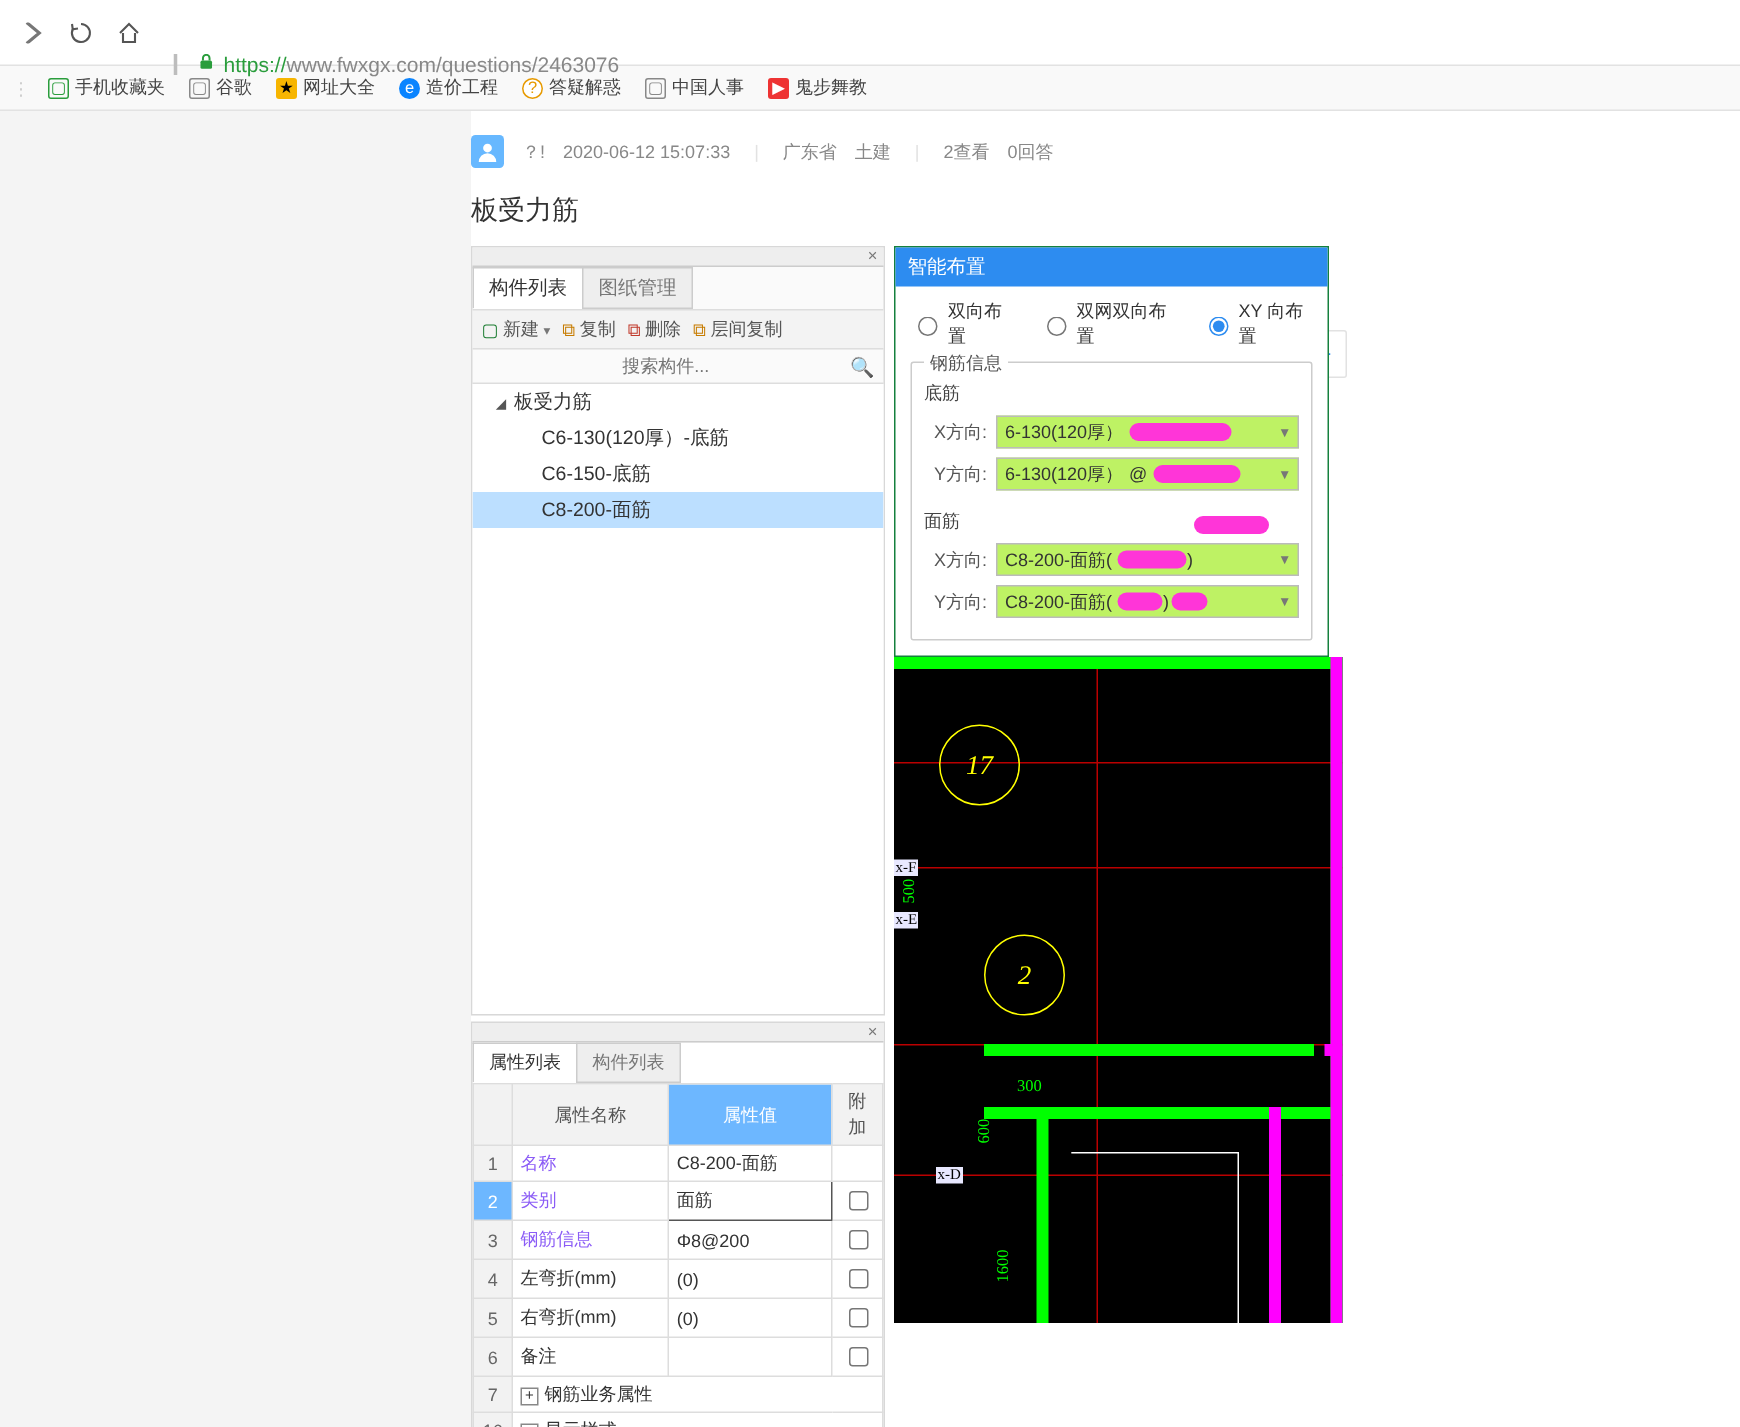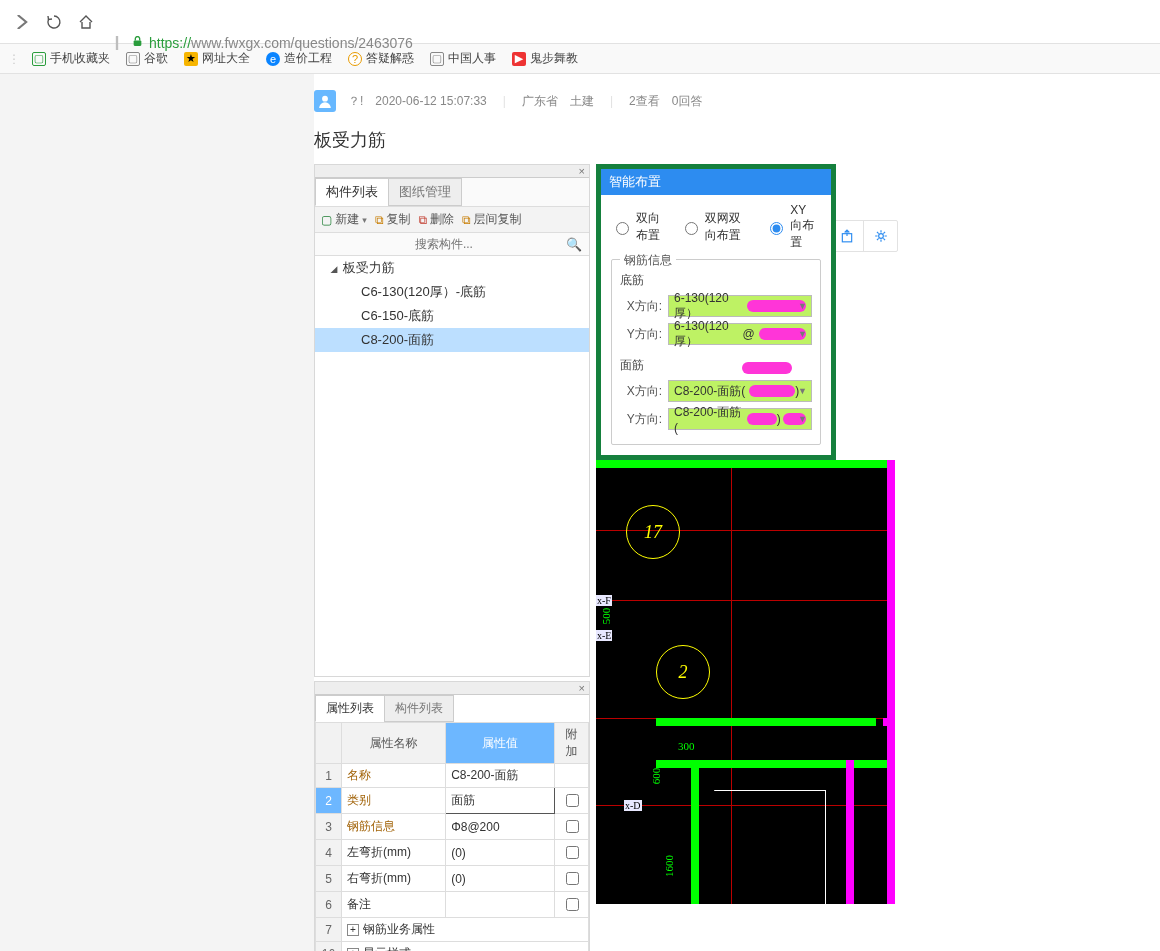--- a/index.html
+++ b/index.html
@@ -195,22 +195,22 @@
     display:flex; justify-content:flex-end;
     background:#eee;
     border-bottom:1px solid #ccc;
   }
   .close-pin span{
     font-size:11px; color:#777; padding:0 4px; cursor:pointer;
   }
 
   
   .panel-smart {
-    width:240px;
-    border:5px solid #15803d;
+    width:290px;
+    border:1px solid #15803d;
     background:#fff;
     font-size:12px;
   }
   .panel-smart .head {
     background:#2d8cf0;
     color:#fff;
     padding:4px 8px;
     font-size:13px;
   }
   .radio-row {
@@ -277,21 +277,21 @@
     background:#f2f2f2;
     font-weight:normal;
     color:#555;
     text-align:center;
   }
   .panel-prop th.valcol{background:#6db7ff; color:#fff;}
   .panel-prop td.idx{
     width:26px; text-align:center; background:#f2f2f2; color:#666;
   }
   .panel-prop td.idx.sel{background:#6db7ff; color:#fff;}
-  .panel-prop td.attr.link{color:#a16207; cursor:pointer;}
+  .panel-prop td.attr.link{color:#8b5cf6; cursor:pointer;}
   .panel-prop td.chk{width:34px; text-align:center;}
   .expander{
     display:inline-block; width:12px; height:12px; border:1px solid #888;
     text-align:center; line-height:10px; font-size:10px; margin-right:4px;
   }
 
   
   .cad {
     background:#000;
     width:299px; height:444px;

